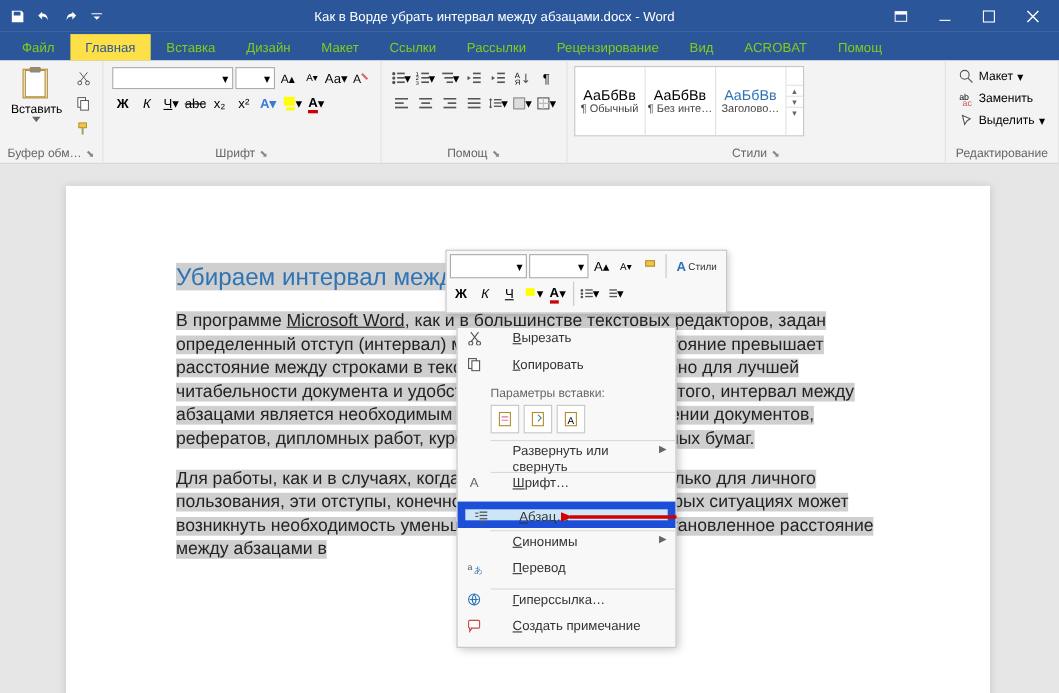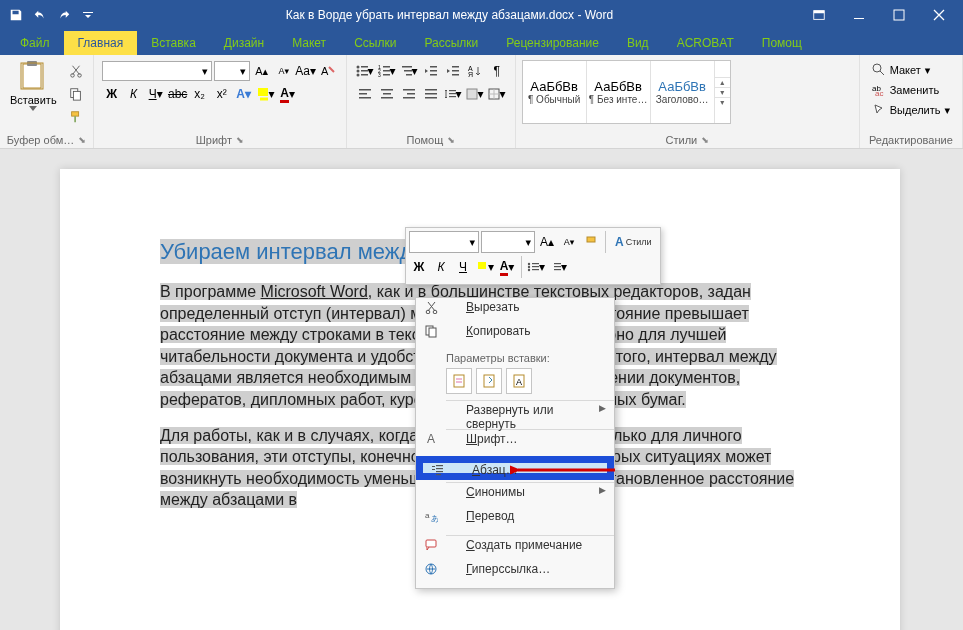--- a/index.html
+++ b/index.html
@@ -518,34 +518,34 @@
           <text x="1" y="9" font-size="8" fill="#555">a</text>
           <text x="7" y="12" font-size="8" fill="#2e74b5">あ</text>
         </svg>
       </div>
     <div class="lbl"><span class="u">П</span>еревод</div>
   </div>
   <div class="sep"></div>
   <div class="mi">
     <div class="iconcell">
         <svg width="14" height="14">
+          <circle cx="7" cy="7" r="5" fill="none" stroke="#2e74b5"></circle>
+          <path d="M3 7h8M7 2c2 3 2 7 0 10M7 2c-2 3-2 7 0 10" stroke="#2e74b5" fill="none"></path>
+        </svg>
+      </div>
+    <div class="lbl"><span class="u">Г</span>иперссылка…</div>
+  </div>
+  <div class="mi">
+    <div class="iconcell">
+        <svg width="14" height="14">
           <rect x="2" y="2" width="10" height="7" rx="1" fill="#fff" stroke="#c44"></rect>
           <path d="M5 9l-2 3v-3" fill="#fff" stroke="#c44"></path>
         </svg>
       </div>
     <div class="lbl"><span class="u">С</span>оздать примечание</div>
-  </div>
-  <div class="mi">
-    <div class="iconcell">
-        <svg width="14" height="14">
-          <circle cx="7" cy="7" r="5" fill="none" stroke="#2e74b5"></circle>
-          <path d="M3 7h8M7 2c2 3 2 7 0 10M7 2c-2 3-2 7 0 10" stroke="#2e74b5" fill="none"></path>
-        </svg>
-      </div>
-    <div class="lbl"><span class="u">Г</span>иперссылка…</div>
   </div>
 </div>
 
 <svg class="arrow" width="110" height="20">
   <defs>
       <marker id="ah" markerWidth="10" markerHeight="8" refX="1" refY="4" orient="auto">
         <path d="M10 0L0 4l10 4z" fill="#d40000"></path>
       </marker>
     </defs>
   <line x1="105" y1="10" x2="8" y2="10" stroke="#d40000" stroke-width="3" marker-end="url(#ah)"></line>

